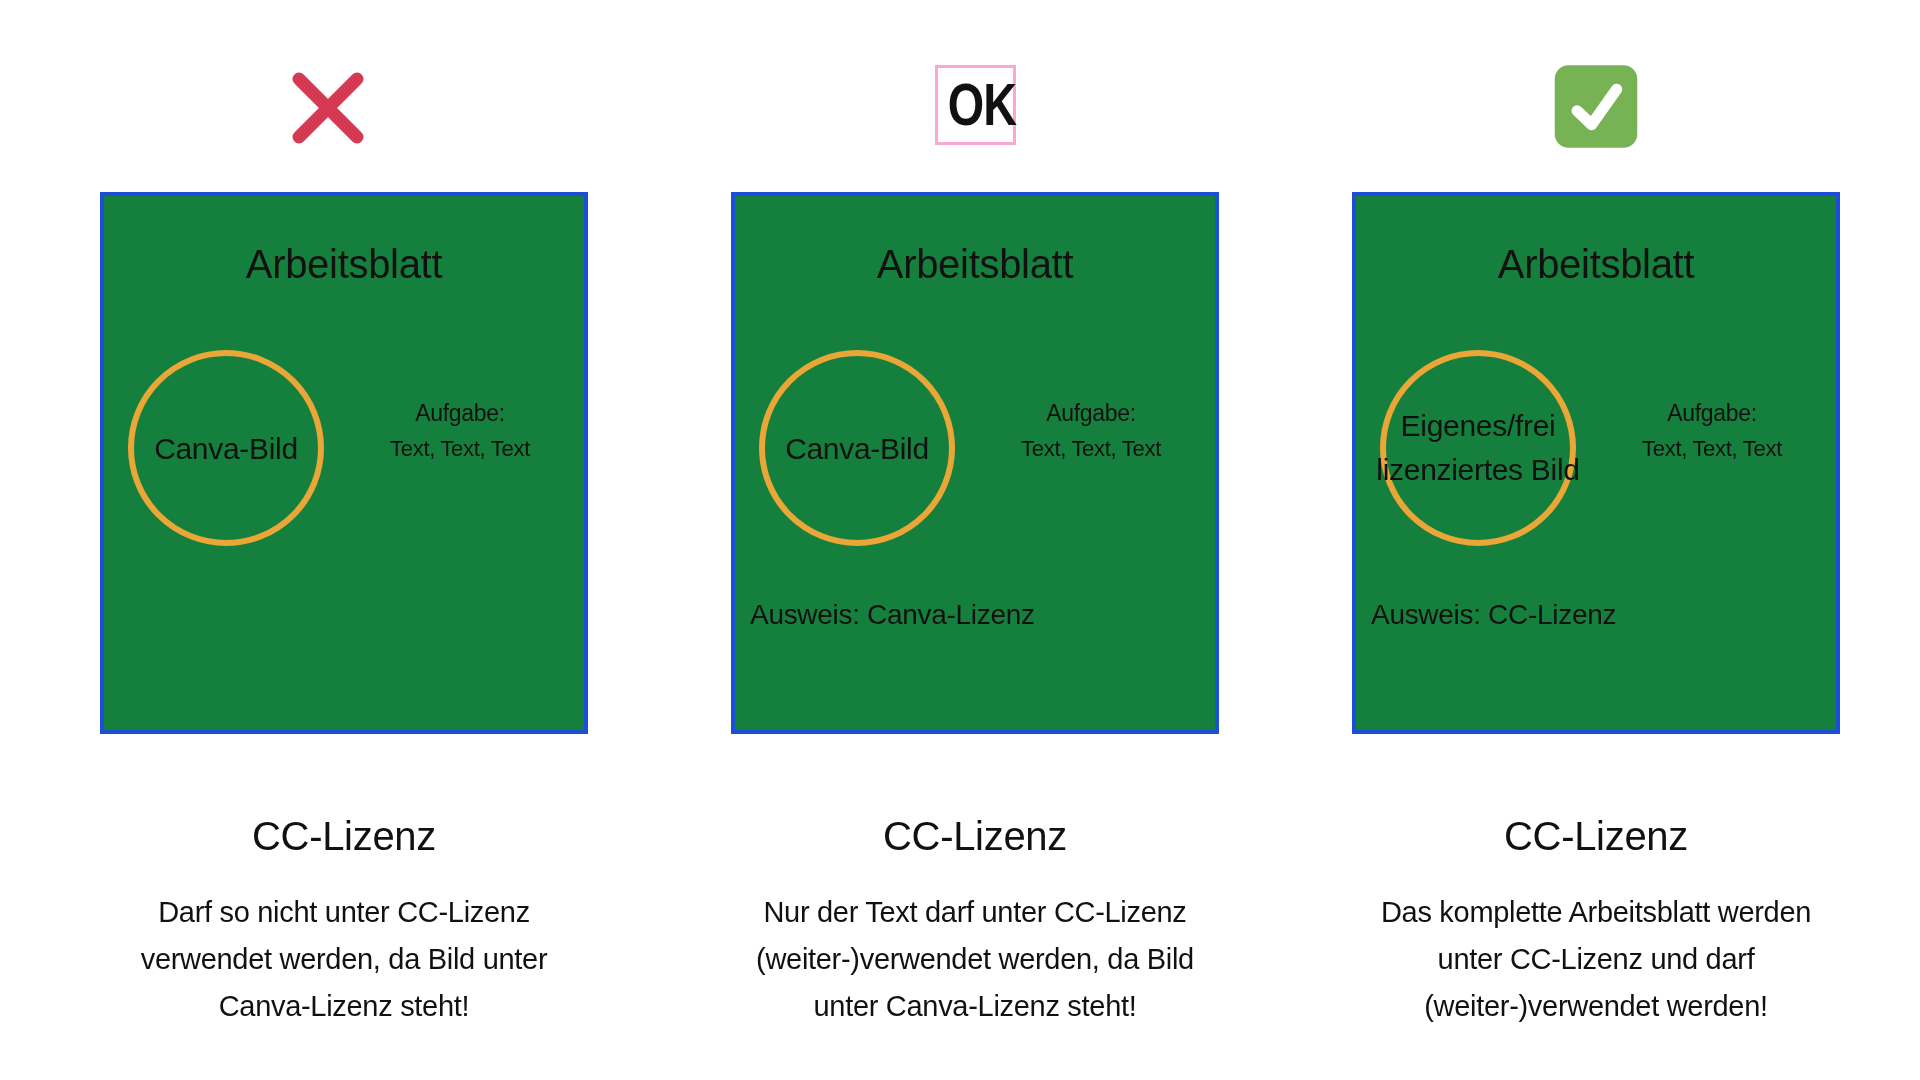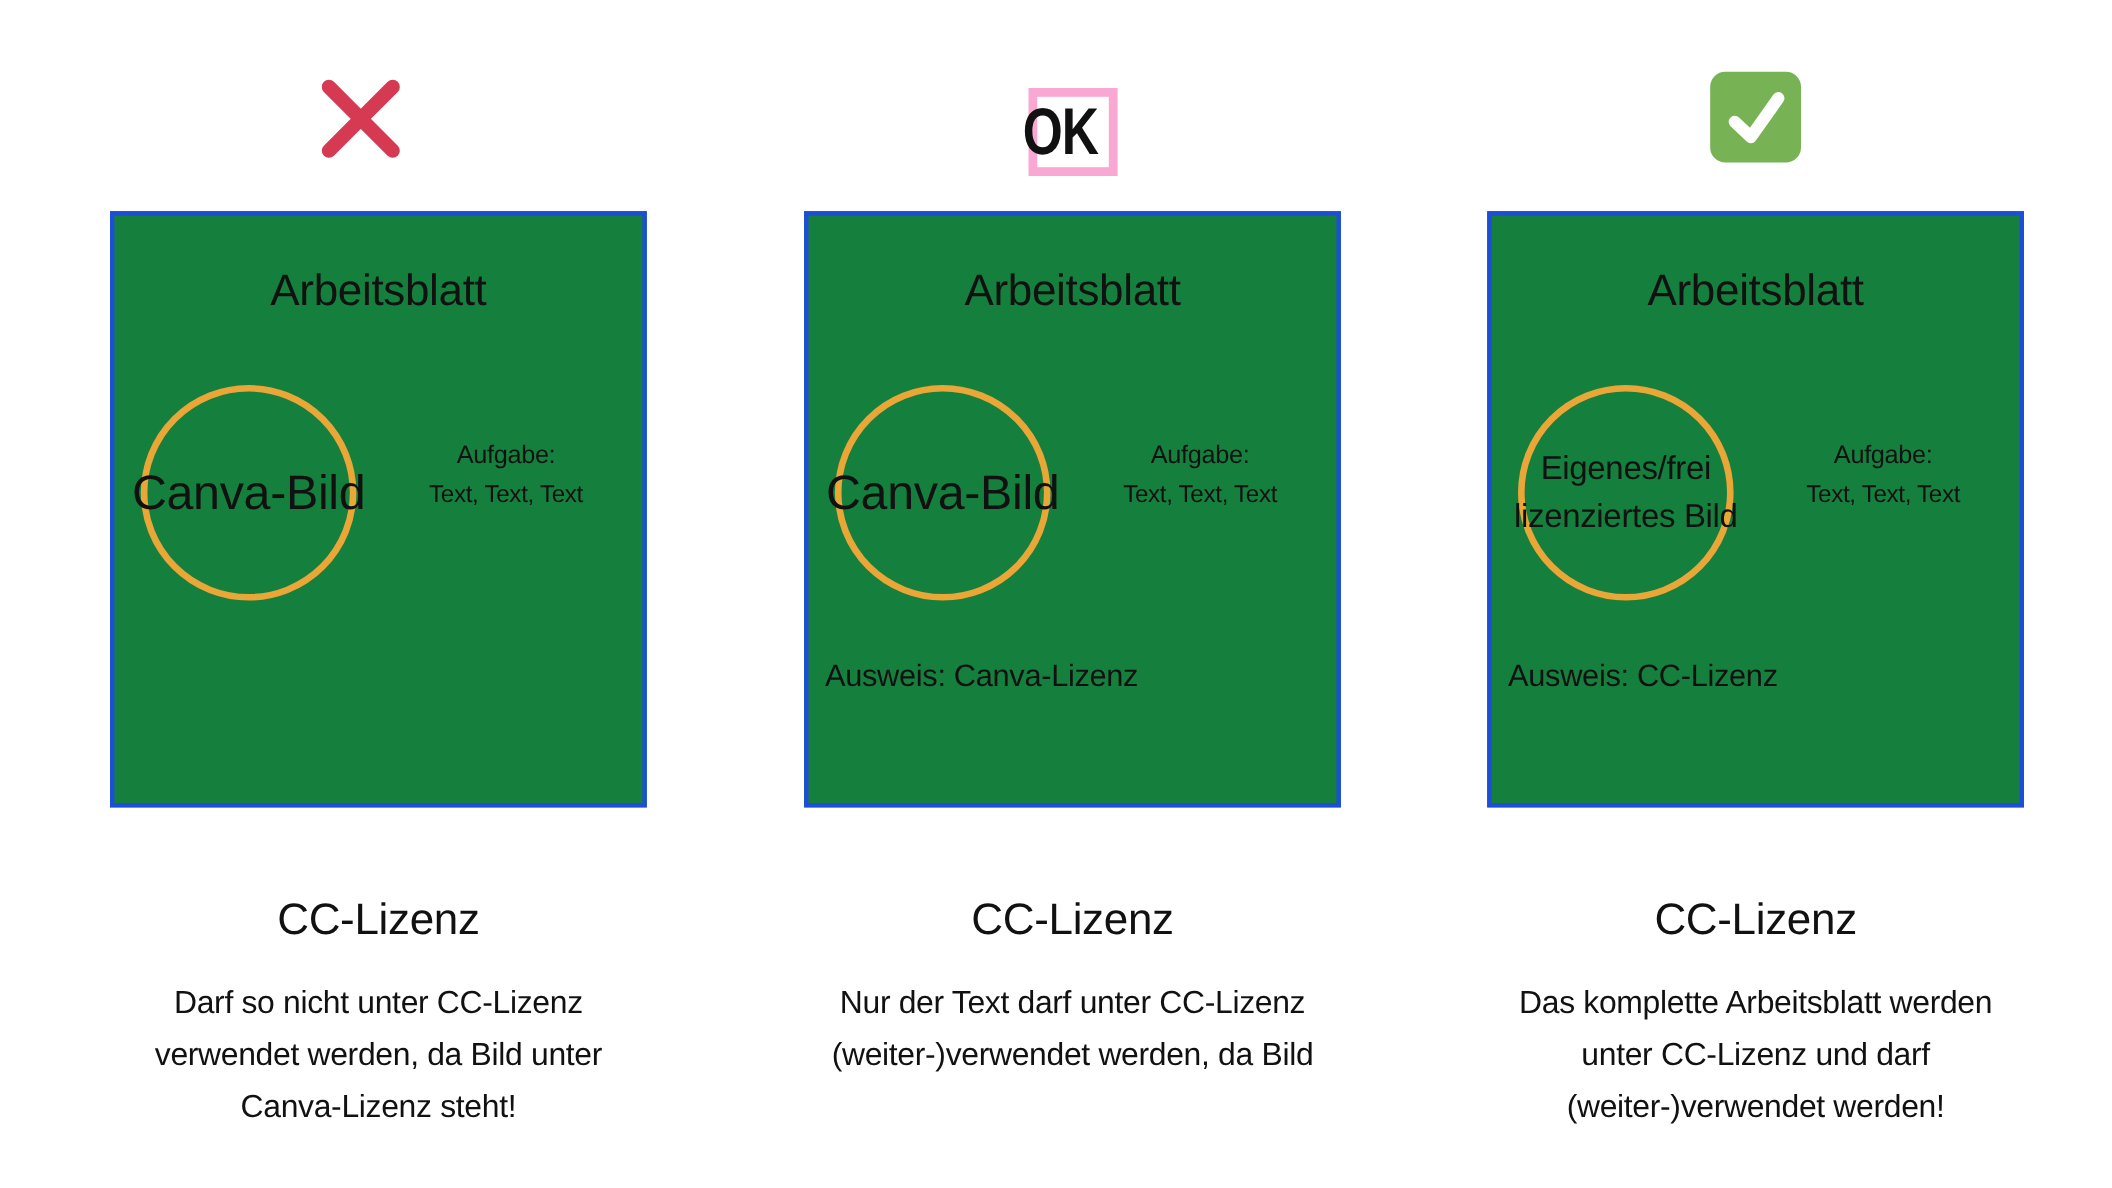--- a/index.html
+++ b/index.html
@@ -18,23 +18,23 @@
   .col-1 { left: 731px; }
   .col-2 { left: 1352px; }
 
   .verdict {
     position: absolute; top: 60px; left: 0; width: 100%;
     display: flex; justify-content: center; align-items: flex-start;
   }
   .verdict-cross { transform: translateX(-16px); }
   .ok-badge {
     box-sizing: border-box;
-    width: 81px; height: 80px; margin-top: 20px;
-    border: 8px solid #f9a8d4; background: #ffffff;
-    display: flex; align-items: center; justify-content: flex-end;
+    width: 81px; height: 80px; margin-top: 5px;
+    border: 3px solid #f9a8d4; background: #ffffff;
+    display: flex; align-items: center; justify-content: flex-start;
   }
   .ok-badge span {
     display: inline-block;
     font-size: 60px; font-weight: 700; letter-spacing: -1px;
     transform: scaleX(0.78);
     line-height: 1;
   }
   .check-icon-svg { margin-top: 3px; }
 
   .card {
@@ -50,21 +50,21 @@
   }
   .img-circle {
     position: absolute; left: 24px; top: 154px;
     box-sizing: border-box;
     width: 196px; height: 196px;
     border: 6px solid #EAA636; border-radius: 50%;
     display: flex; flex-direction: column;
     align-items: center; justify-content: center;
     text-align: center;
   }
-  .img-line { white-space: nowrap; font-size: 44px; line-height: 45px; }
+  .img-line { white-space: nowrap; font-size: 30px; line-height: 45px; }
   .img-sm .img-line { font-size: 30px; line-height: 44px; }
   .task-label {
     position: absolute; left: 236px; top: 204px; width: 240px;
     text-align: center; font-size: 23px;
   }
   .task-text {
     position: absolute; left: 236px; top: 240px; width: 240px;
     text-align: center; font-size: 22px; white-space: nowrap;
   }
   .credit-line {
@@ -120,20 +120,21 @@
         <div class="img-line">Canva-Bild</div>
       </div>
       <div class="task-label">Aufgabe:</div>
       <div class="task-text">Text, Text, Text</div>
       <div class="credit-line">Ausweis: Canva-Lizenz</div>
       <div class="license-label">CC-Lizenz</div>
     </div>
     <div class="caption">
       <div>Nur der Text darf unter CC-Lizenz</div>
       <div>(weiter-)verwendet werden, da Bild</div>
+      <div>unter Canva-Lizenz steht!</div>
     </div>
   </div>
 
   <div class="col col-2">
     <div class="verdict">
       <svg class="check-icon-svg" width="86" height="87" viewBox="0 0 100 100">
         <rect x="2" y="2" width="96" height="96" rx="16" fill="#77B255"></rect>
         <path d="M28 55 L45 71 L74 30" stroke="#ffffff" stroke-width="13" fill="none" stroke-linecap="round" stroke-linejoin="round"></path>
       </svg>
     </div>

